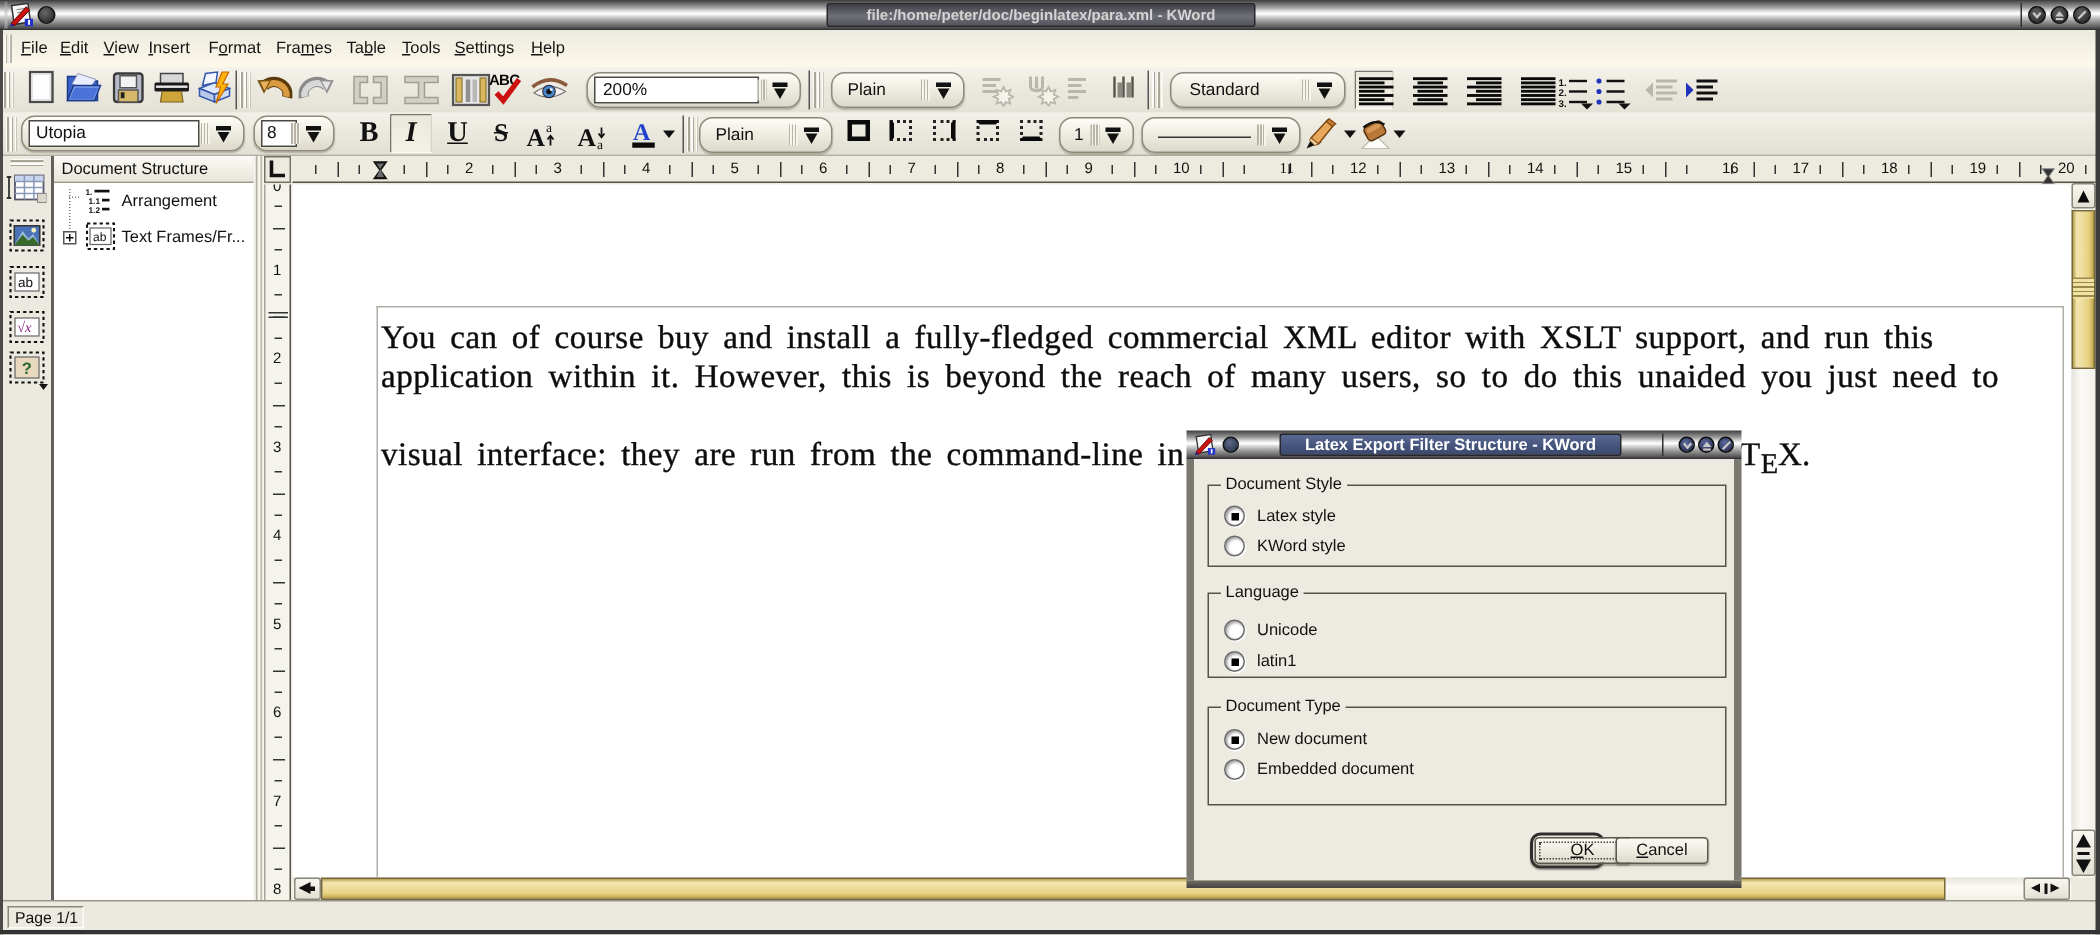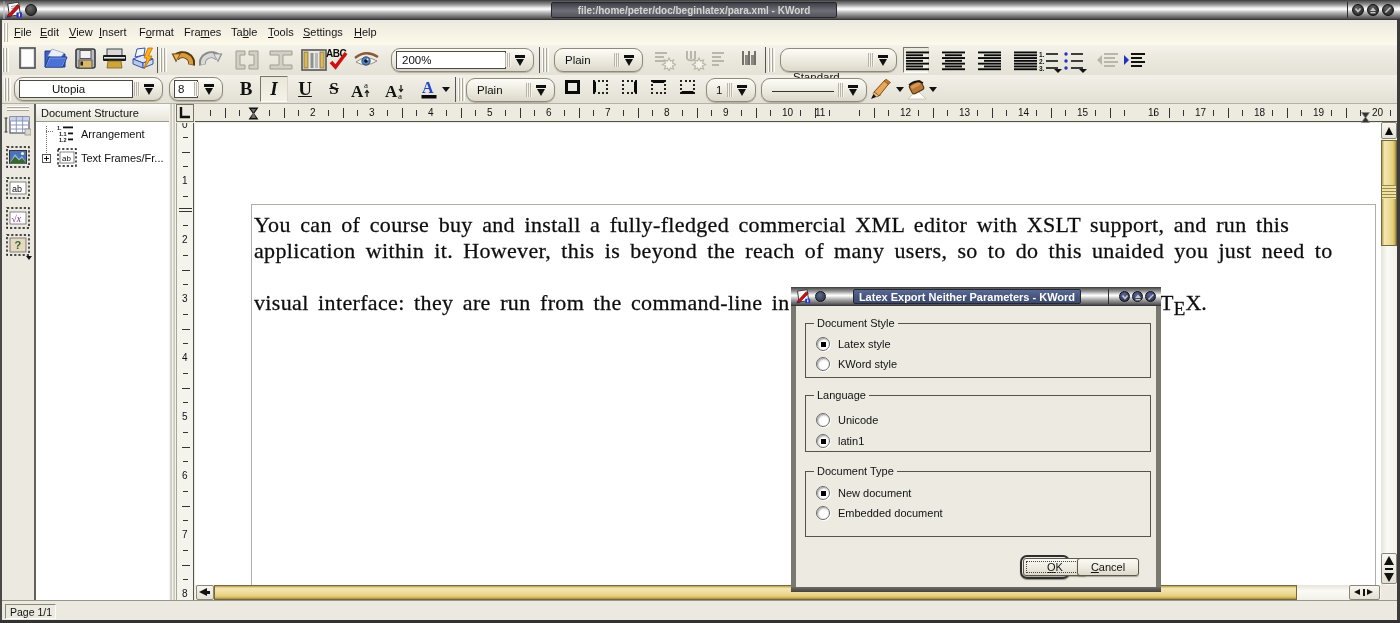--- a/index.html
+++ b/index.html
@@ -228,21 +228,21 @@
 <svg class="tico" style="left:741px;top:49px;" width="18" height="22" viewBox="0 0 18 22">
 <g stroke="#55534a" stroke-width="1.6" fill="none">
       <path d="M 2 2 L 2 16 M 8 2 L 8 16 M 14 2 L 14 16"></path>
     </g>
 <rect x="4" y="6" width="3" height="10" fill="#8a8880"></rect>
     <rect x="10" y="6" width="3" height="10" fill="#8a8880"></rect>
 </svg>
 <div class="abs sep" style="left:765px;top:47px;height:26px;"></div>
 <div class="abs grip" style="left:768px;top:48px;height:24px;"></div>
 <div class="combo" style="left:780px;top:48px;width:117px;height:24px;">
-    <div class="ctext" style="left:12px;top:22px;text-align:right;">Standard</div>
+    <div class="ctext" style="left:12px;top:5px;text-align:right;">Standard</div>
     <div class="cgrip" style="right:22px;"></div>
     <div class="karrow" style="right:8px;top:6px;"></div>
   </div>
 <div class="abs pressed" style="left:903px;top:47px;width:26px;height:26px;"></div>
 <svg class="tico" style="left:905px;top:50px;" width="25" height="22" viewBox="0 0 25 22">
     <rect x="1" y="1.5" width="23" height="1.9" fill="#0a0a0a"></rect>
     <rect x="1" y="4.3" width="17" height="1.9" fill="#0a0a0a"></rect>
     <rect x="1" y="7.1" width="23" height="1.9" fill="#0a0a0a"></rect>
     <rect x="1" y="9.9" width="17" height="1.9" fill="#0a0a0a"></rect>
     <rect x="1" y="12.7" width="23" height="1.9" fill="#0a0a0a"></rect>
@@ -314,21 +314,21 @@
       <rect x="8" y="2" width="14" height="2"></rect>
       <rect x="8" y="6" width="11" height="2"></rect>
       <rect x="8" y="10" width="14" height="2"></rect>
       <rect x="8" y="14" width="11" height="2"></rect>
     </g>
 <polygon points="1,4 1,14 6,9" fill="#2233bb"></polygon>
 </svg>
 <div class="abs grip" style="left:4px;top:78px;height:23px;"></div>
 <div class="combo" style="left:14px;top:77px;width:149px;height:24px;">
     <div class="field" style="width:114px;"></div>
-    <div class="ctext" style="left:9px;top:5px;margin-left:28px;">Utopia</div>
+    <div class="ctext" style="left:9px;top:5px;">Utopia</div>
     <div class="cgrip" style="right:22px;"></div>
     <div class="karrow" style="right:8px;top:6px;"></div>
   </div>
 <div class="combo" style="left:169px;top:77px;width:54px;height:24px;">
     <div class="field" style="width:24px;"></div>
     <div class="ctext" style="left:8px;top:5px;">8</div>
     <div class="cgrip" style="right:22px;"></div>
     <div class="karrow" style="right:8px;top:6px;"></div>
   </div>
 <div class="abs" style="left:237px;top:76px;width:18px;height:26px;font-family:'Liberation Serif';font-weight:bold;font-size:19px;text-align:center;line-height:26px;color:#111;">B</div>
@@ -491,21 +491,21 @@
 <div class="htick" style="left:560.5px;top:4px;height:10px;"></div>
 <div class="htick" style="left:575.2px;"></div>
 <div class="rnum" style="left:528.0px;top:3px;">9</div>
 <div class="htick" style="left:604.8px;"></div>
 <div class="htick" style="left:619.5px;top:4px;height:10px;"></div>
 <div class="htick" style="left:634.2px;"></div>
 <div class="rnum" style="left:587.0px;top:3px;">10</div>
 <div class="htick" style="left:663.8px;"></div>
 <div class="htick" style="left:678.5px;top:4px;height:10px;"></div>
 <div class="htick" style="left:693.2px;"></div>
-<div class="rnum" style="left:620px;top:3px;">11</div>
+<div class="rnum" style="left:658px;top:3px;font-family:Liberation Serif, serif;">11</div>
 <div class="htick" style="left:722.8px;"></div>
 <div class="htick" style="left:737.5px;top:4px;height:10px;"></div>
 <div class="htick" style="left:752.2px;"></div>
 <div class="rnum" style="left:705.0px;top:3px;">12</div>
 <div class="htick" style="left:781.8px;"></div>
 <div class="htick" style="left:796.5px;top:4px;height:10px;"></div>
 <div class="htick" style="left:811.2px;"></div>
 <div class="rnum" style="left:764.0px;top:3px;">13</div>
 <div class="htick" style="left:840.8px;"></div>
 <div class="htick" style="left:855.5px;top:4px;height:10px;"></div>
@@ -617,21 +617,21 @@
 <div id="dialog" class="abs">
 <div id="dtitle">
 <svg class="abs" style="left:5px;top:2px;" width="15" height="15" viewBox="0 0 17 16">
 <rect x="2.5" y="1" width="11" height="12.5" fill="#f8f8f8" stroke="#333" stroke-width="1" transform="rotate(-8 8 7)"></rect>
 <polygon points="1.5,13.5 11.5,2.5 13.8,4.8 3.8,15.2" fill="#cc1111" stroke="#5a0000" stroke-width="0.6"></polygon>
 <polygon points="1.5,13.5 3.8,15.2 0.5,15.8" fill="#222299"></polygon>
 <rect x="10.5" y="10.5" width="5.5" height="5" fill="#2233cc"></rect>
 <rect x="12.7" y="11.3" width="1.3" height="3.2" fill="#fff"></rect>
 </svg>
 <div class="abs tbtn" style="left:24px;top:4px;width:11px;height:11px;background:radial-gradient(circle at 42% 35%,#5d6a88,#2e3850 78%);"></div>
-<div class="abs" style="left:62px;top:2px;width:228px;height:15px;border:1px solid #26262c;border-radius:2px;background:linear-gradient(180deg,#5b6a94,#45547c 55%,#3c4a6e);color:#fff;font-size:11px;font-weight:bold;text-align:center;line-height:14px;">Latex Export Neither Parameters - KWord</div>
+<div class="abs" style="left:62px;top:2px;width:228px;height:15px;border:1px solid #26262c;border-radius:2px;background:linear-gradient(180deg,#5b6a94,#45547c 55%,#3c4a6e);color:#fff;font-size:11px;font-weight:bold;text-align:center;line-height:14px;">Latex Export Filter Structure - KWord</div>
 <div class="abs tsep" style="left:317px;height:15px;"></div>
 <div class="abs wbtn" style="left:328px;top:4px;width:11px;height:11px;background:radial-gradient(circle at 42% 35%,#5a68a0,#2b3350 78%);">
         <svg width="10" height="10" viewBox="0 0 10 10" style="position:absolute;left:0;top:0;">
           <polyline points="2.5,3.5 5,6.5 7.5,3.5" fill="none" stroke="#c8c8c8" stroke-width="1.6"></polyline>
         </svg>
       </div>
 <div class="abs wbtn" style="left:341px;top:4px;width:11px;height:11px;background:radial-gradient(circle at 42% 35%,#5a68a0,#2b3350 78%);">
         <svg width="10" height="10" viewBox="0 0 10 10" style="position:absolute;left:0;top:0;">
           <polygon points="5,2.5 8,6 2,6" fill="#c8c8c8"></polygon>
           <rect x="2.5" y="7" width="5" height="1.4" fill="#c8c8c8"></rect>

